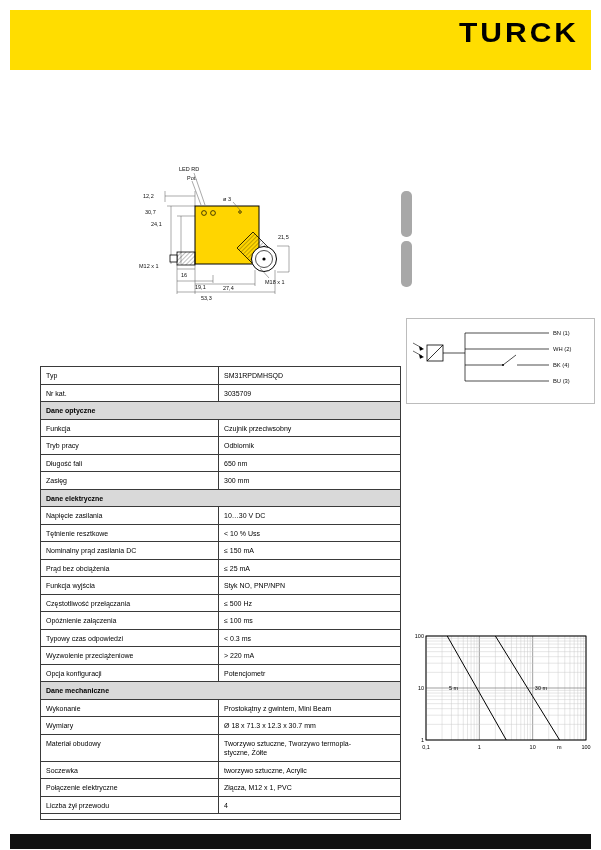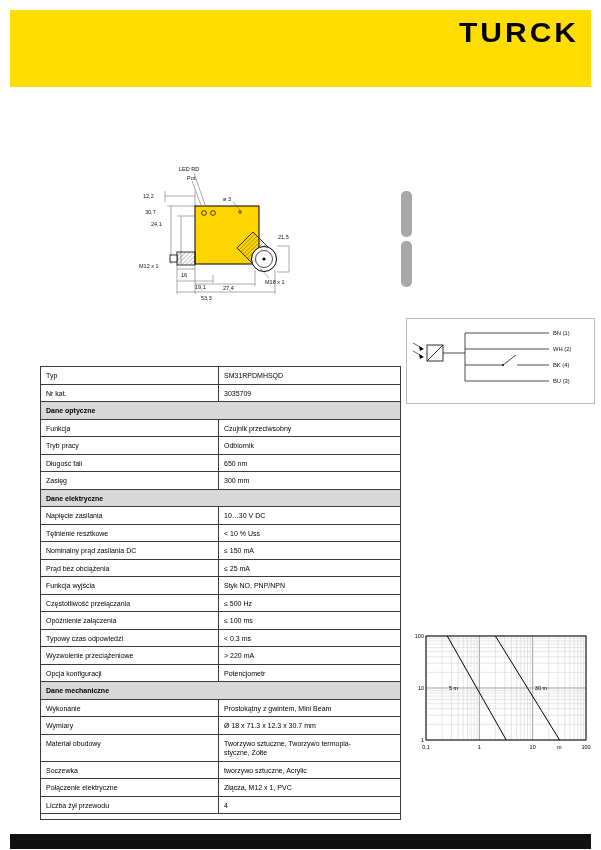--- a/index.html
+++ b/index.html
@@ -9,21 +9,21 @@
     height: 850px;
     background: #ffffff;
     font-family: "Liberation Sans", "DejaVu Sans", sans-serif;
     overflow: hidden;
   }
 
   
   .brand-bar {
     position: absolute;
     left: 10px; top: 10px;
-    width: 581px; height: 77px;
+    width: 581px; height: 60px;
     background: #FFDD00;
     text-decoration: underline;
   }
   .logo {
     position: absolute;
     right: 12px; top: 7px;
     font-size: 30px;
     font-weight: bold;
     letter-spacing: 3px;
     color: #000;

